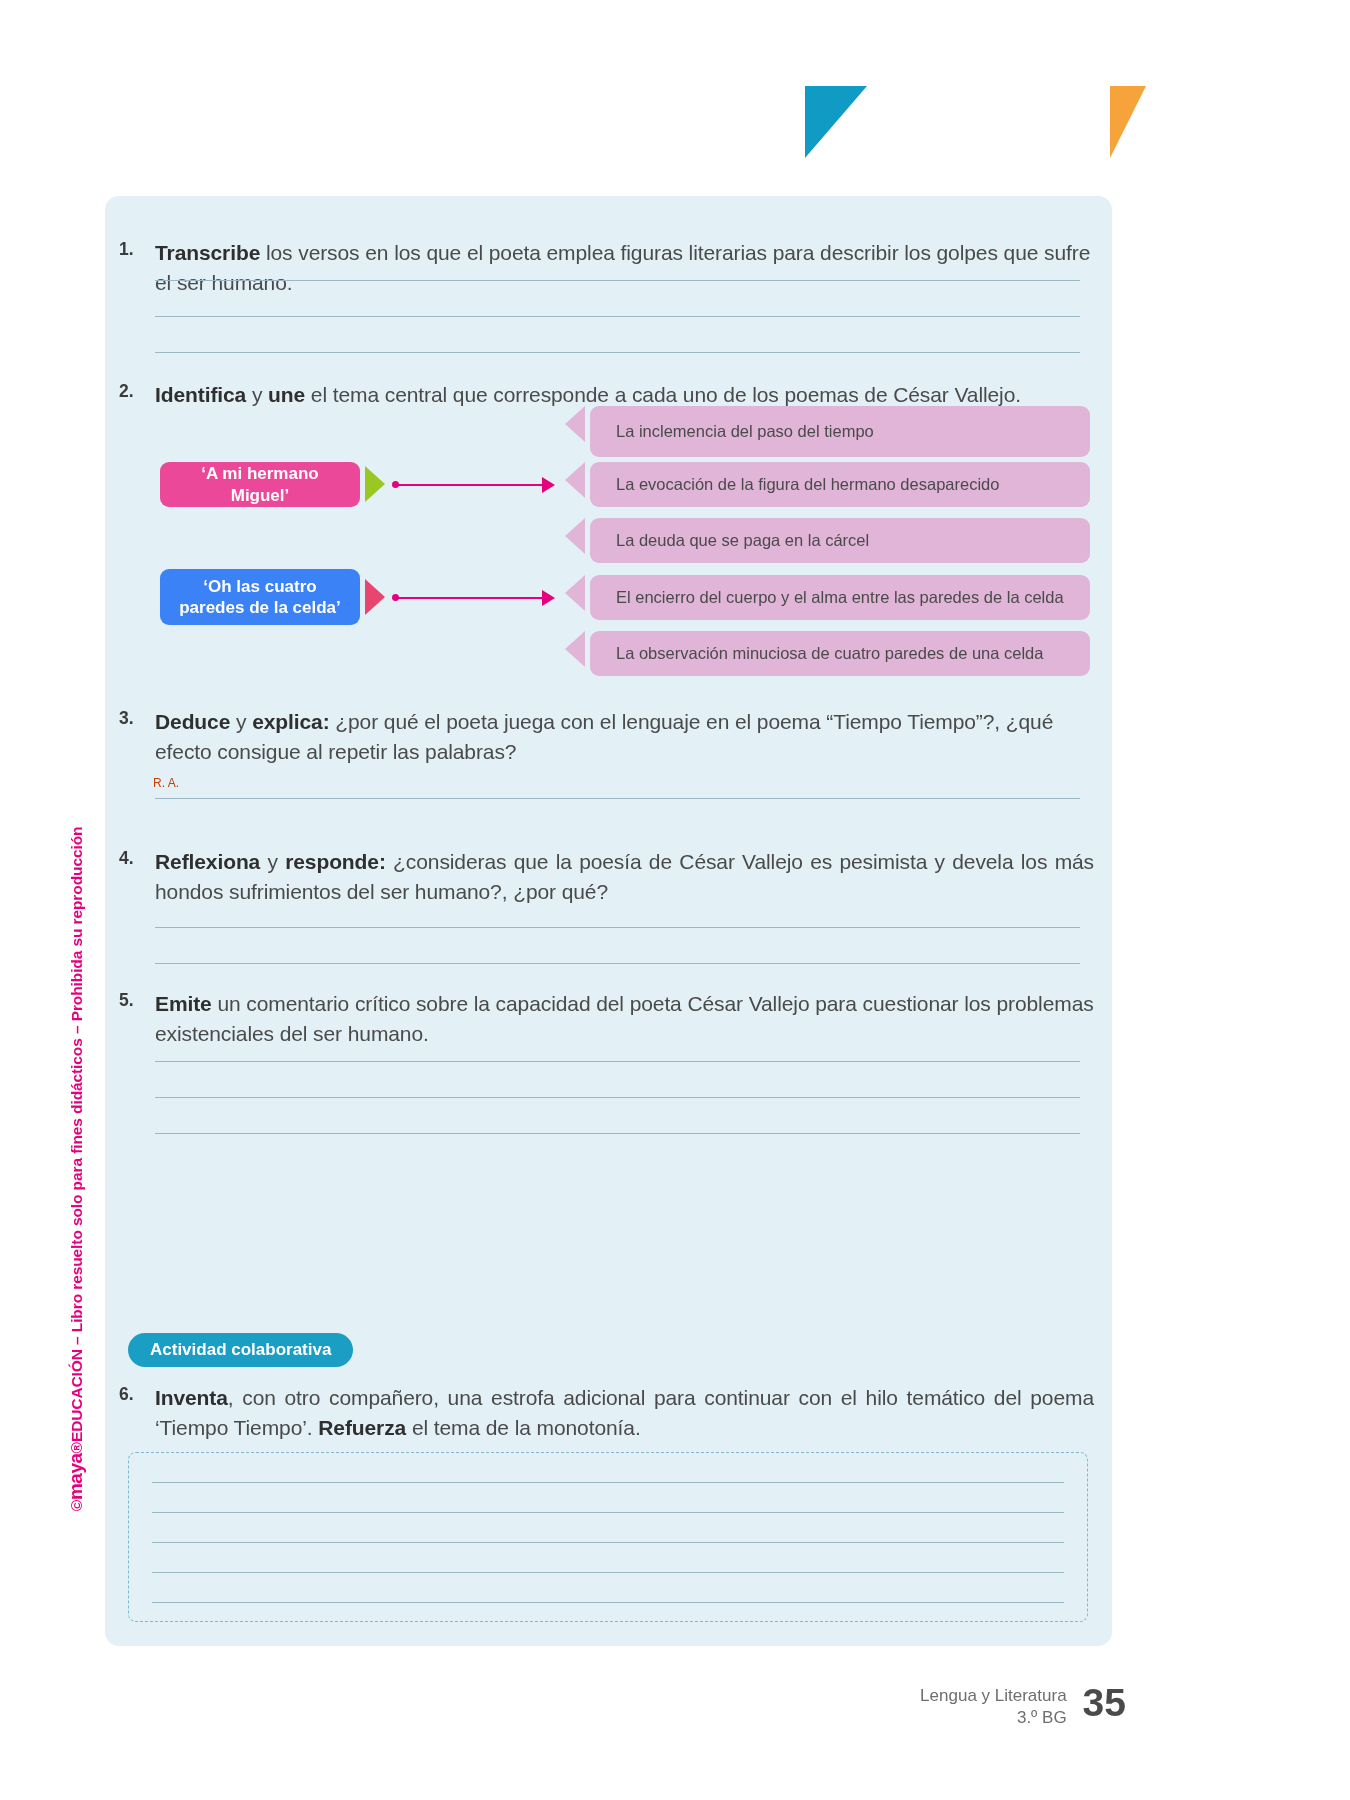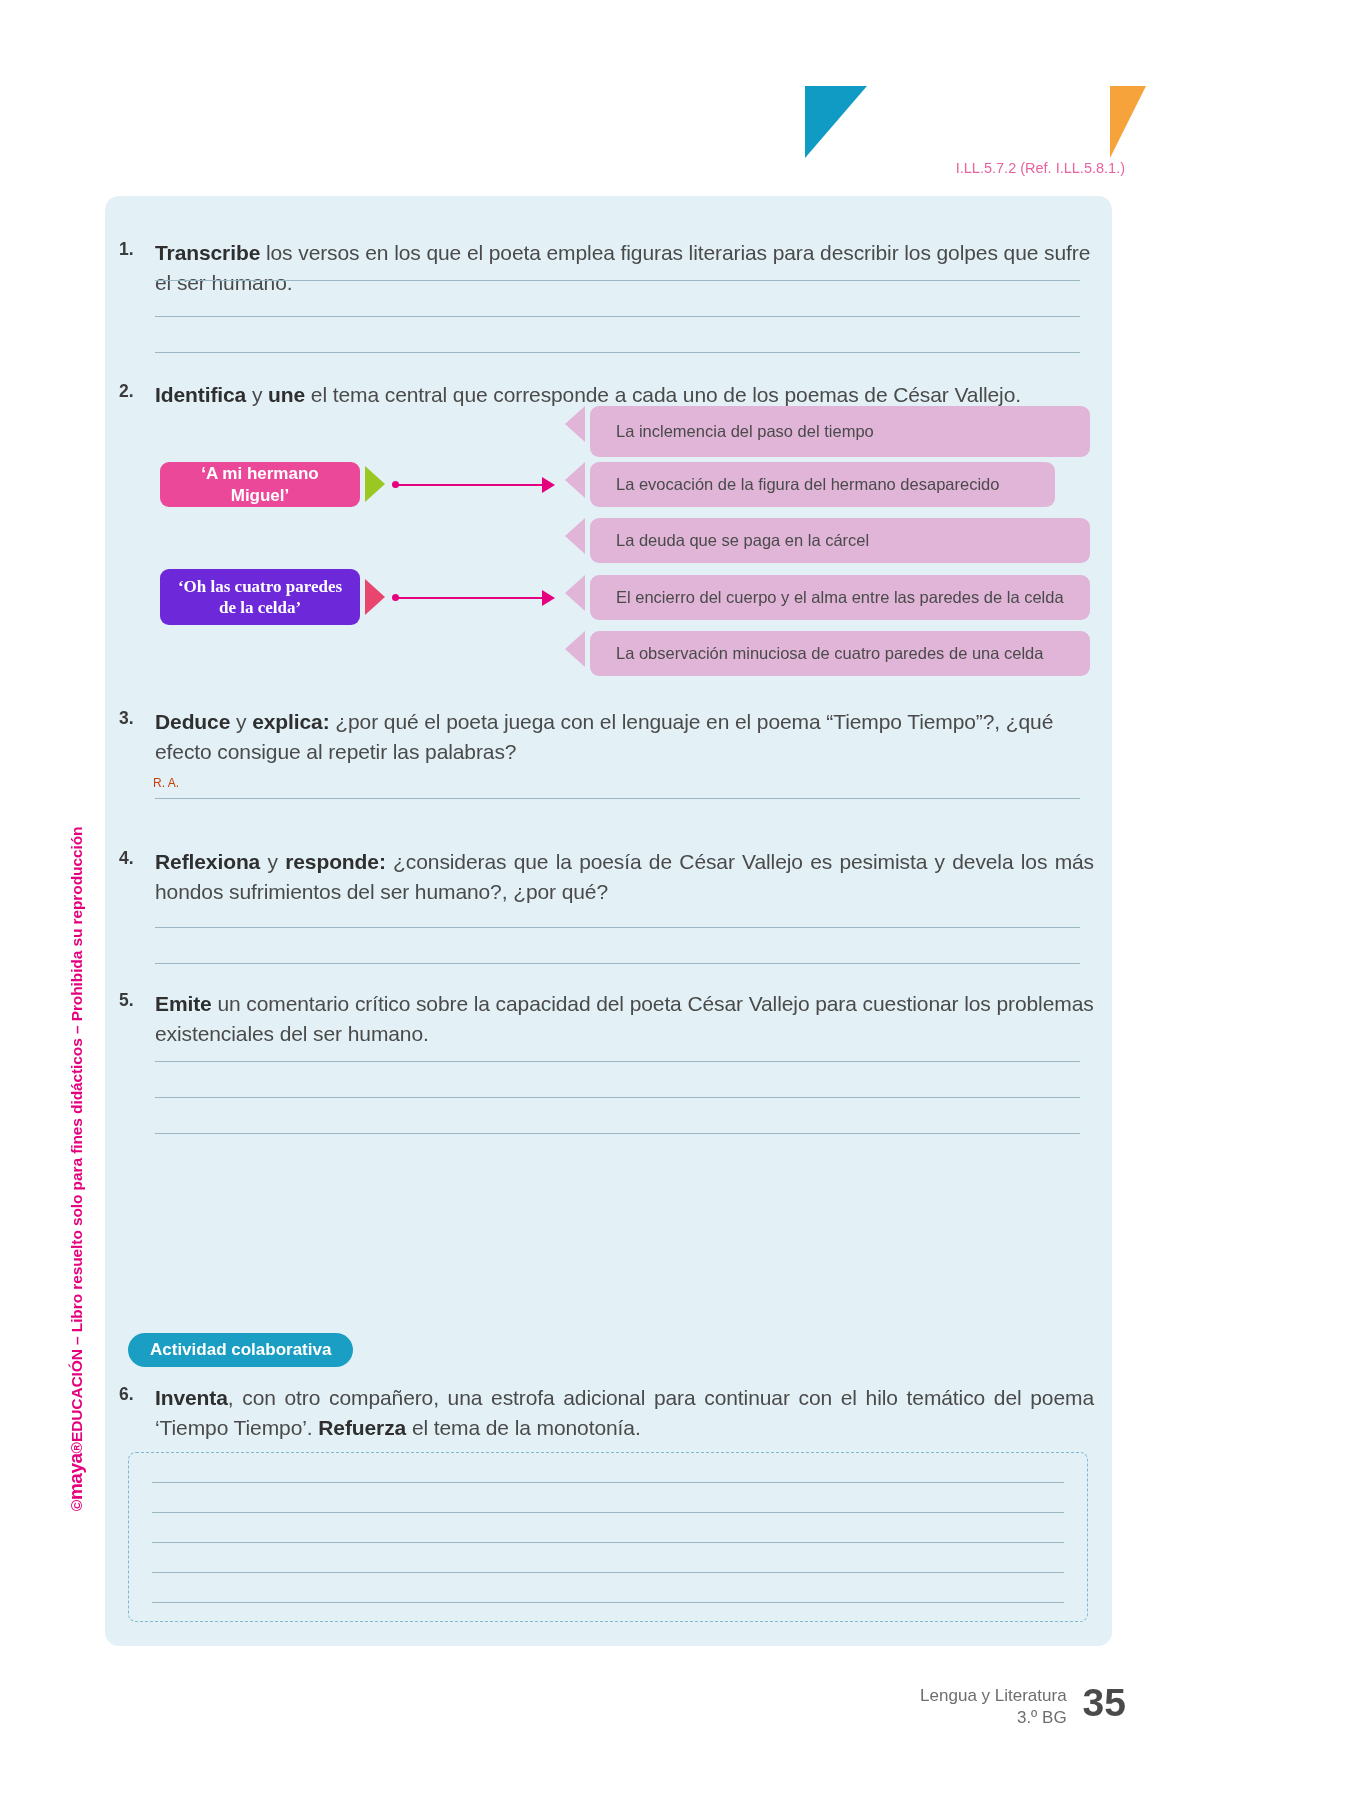--- a/index.html
+++ b/index.html
@@ -176,21 +176,21 @@
     font-size: 17px;
     font-weight: bold;
     display: flex;
     align-items: center;
     justify-content: center;
     text-align: center;
     line-height: 1.25;
     padding: 0 10px;
   }
   .poem-green { background: #ec4899; }
-  .poem-pink  { background: #6d28d9; font-family: Liberation Serif, serif; }
+  .poem-pink  { background: #3b82f6; }
 
   .poem-arrow {
     position: absolute;
     width: 0; height: 0;
     border-left: 20px solid;
     border-top: 18px solid transparent;
     border-bottom: 18px solid transparent;
   }
   .arrow-green { border-left-color: #9ac722; }
   .arrow-pink  { border-left-color: #e8456f; }
@@ -296,21 +296,20 @@
 
   <div class="header">
     <div class="header-corner"></div>
     <div class="header-right">
       <div class="dua-main">DUA</div>
       <div class="dua-sub">Acción y expresión</div>
     </div>
     <div class="header-slant"></div>
   </div>
 
-  <div class="code-line">I.LL.5.7.2 (Ref. I.LL.5.8.1.)</div>
 
   <div class="panel">
 
     <div class="q" style="top:42px; width:975px;">
       <div class="q-num">1.</div>
       <div class="q-text"><b>Transcribe</b><span> los versos en los que el poeta emplea figuras literarias para describir los golpes que sufre el ser humano.</span></div>
     </div>
     <div class="rule" style="left:50px; top:84px;  width:925px;"></div>
     <div class="rule" style="left:50px; top:120px; width:925px;"></div>
     <div class="rule" style="left:50px; top:156px; width:925px;"></div>
@@ -321,21 +320,21 @@
     </div>
 
     <div class="match-wrap">
 
       <div class="opt-arrow" style="left:460px; top:210px;"></div>
       <div class="opt-box" style="left:485px; top:210px; width:500px; height:51px;">
         <span>La inclemencia del paso del tiempo</span>
       </div>
 
       <div class="opt-arrow" style="left:460px; top:266px;"></div>
-      <div class="opt-box" style="left:485px; top:266px; width:465px; height:45px;">
+      <div class="opt-box" style="left:485px; top:266px; width:500px; height:45px;">
         <span>La evocación de la figura del hermano desaparecido</span>
       </div>
 
       <div class="opt-arrow" style="left:460px; top:322px;"></div>
       <div class="opt-box" style="left:485px; top:322px; width:500px; height:45px;">
         <span>La deuda que se paga en la cárcel</span>
       </div>
 
       <div class="opt-arrow" style="left:460px; top:379px;"></div>
       <div class="opt-box" style="left:485px; top:379px; width:500px; height:45px;">

